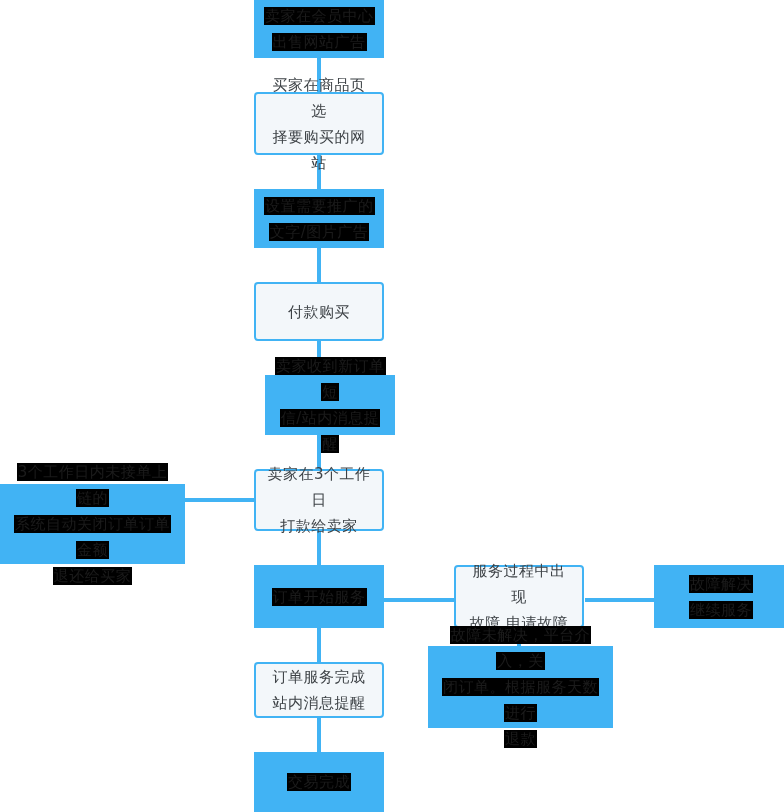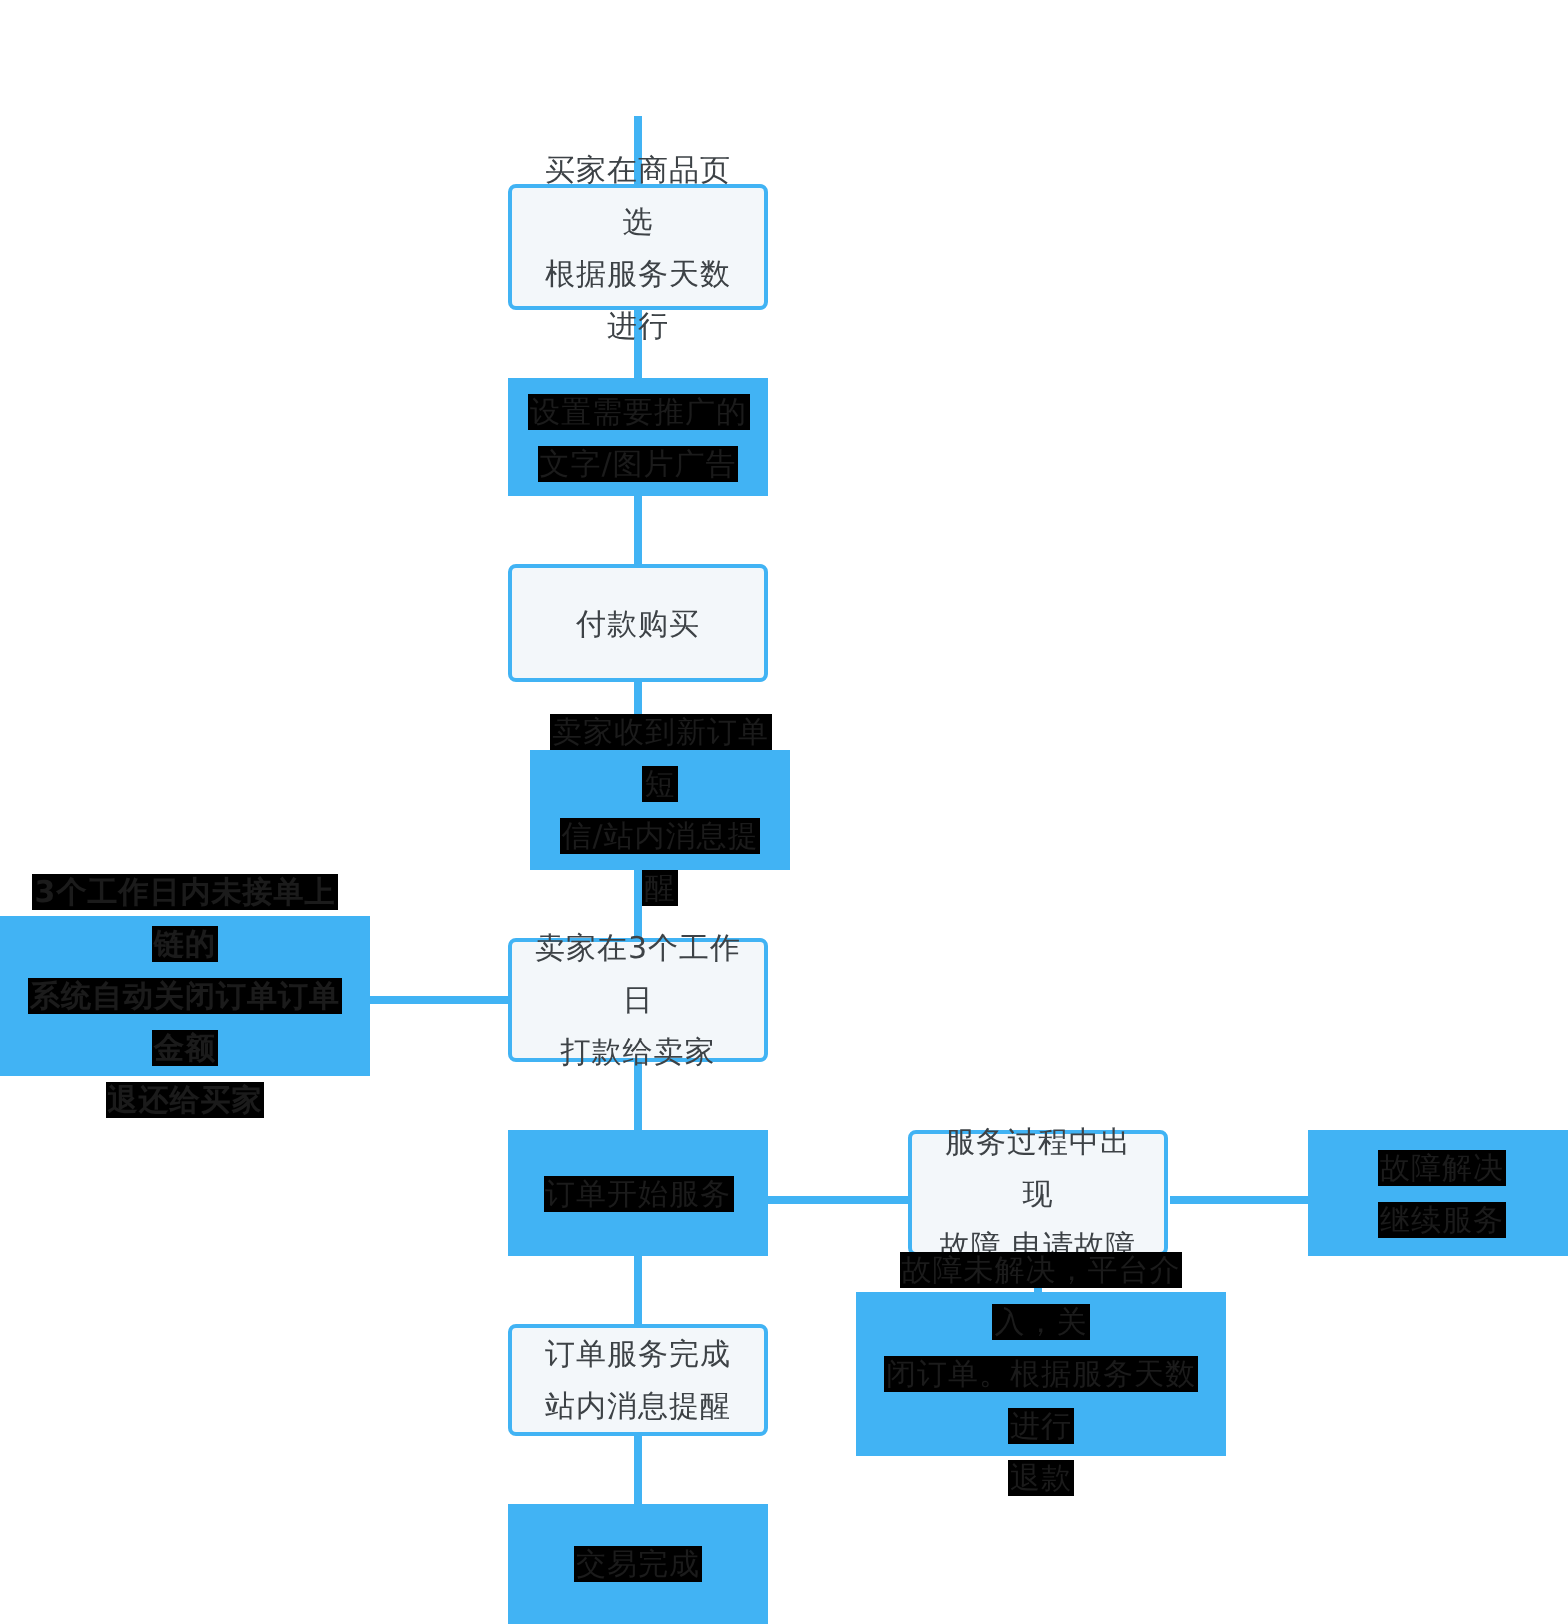--- a/index.html
+++ b/index.html
@@ -97,41 +97,45 @@
   <div class="conn v" style="left:317px; top:341px; height:34px;"></div>
   <div class="conn v" style="left:317px; top:435px; height:34px;"></div>
   <div class="conn h" style="left:185px; top:498px; width:70px;"></div>
   <div class="conn v" style="left:317px; top:531px; height:34px;"></div>
   <div class="conn h" style="left:382px; top:598px; width:72px;"></div>
   <div class="conn h" style="left:585px; top:598px; width:70px;"></div>
   <div class="conn v" style="left:517px; top:628px; height:18px;"></div>
   <div class="conn v" style="left:317px; top:628px; height:34px;"></div>
   <div class="conn v" style="left:317px; top:718px; height:34px;"></div>
 
+  <div class="node selected" style="left:254px; top:0px; width:130px; height:58px;">
+    <span class="lblwrap"><span class="label">卖家在会员中心
+出售网站广告</span></span>
+  </div>
 
   <div class="node plain" style="left:254px; top:92px; width:130px; height:63px;">
     <span class="label">买家在商品页选
-根据服务天数进行</span>
+择要购买的网站</span>
   </div>
 
   <div class="node plain" style="left:254px; top:282px; width:130px; height:59px;">
     <span class="label">付款购买</span>
   </div>
 
   <div class="node selected" style="left:254px; top:189px; width:130px; height:59px;">
     <span class="lblwrap"><span class="label">设置需要推广的
 文字/图片广告</span></span>
   </div>
 
   <div class="node selected" style="left:254px; top:375px; width:130px; height:60px;margin-left:11px;">
     <span class="lblwrap"><span class="label">卖家收到新订单短
 信/站内消息提醒</span></span>
   </div>
 
-  <div class="node selected" style="left:0px; top:458px; width:185px; height:80px;font-weight:bold;">
+  <div class="node selected" style="left:0px; top:484px; width:185px; height:80px;">
     <span class="lblwrap"><span class="label">3个工作日内未接单上链的
 系统自动关闭订单订单金额
 退还给买家</span></span>
   </div>
 
   <div class="node plain" style="left:254px; top:469px; width:130px; height:62px;">
     <span class="label">卖家在3个工作日
 打款给卖家</span>
   </div>
 

